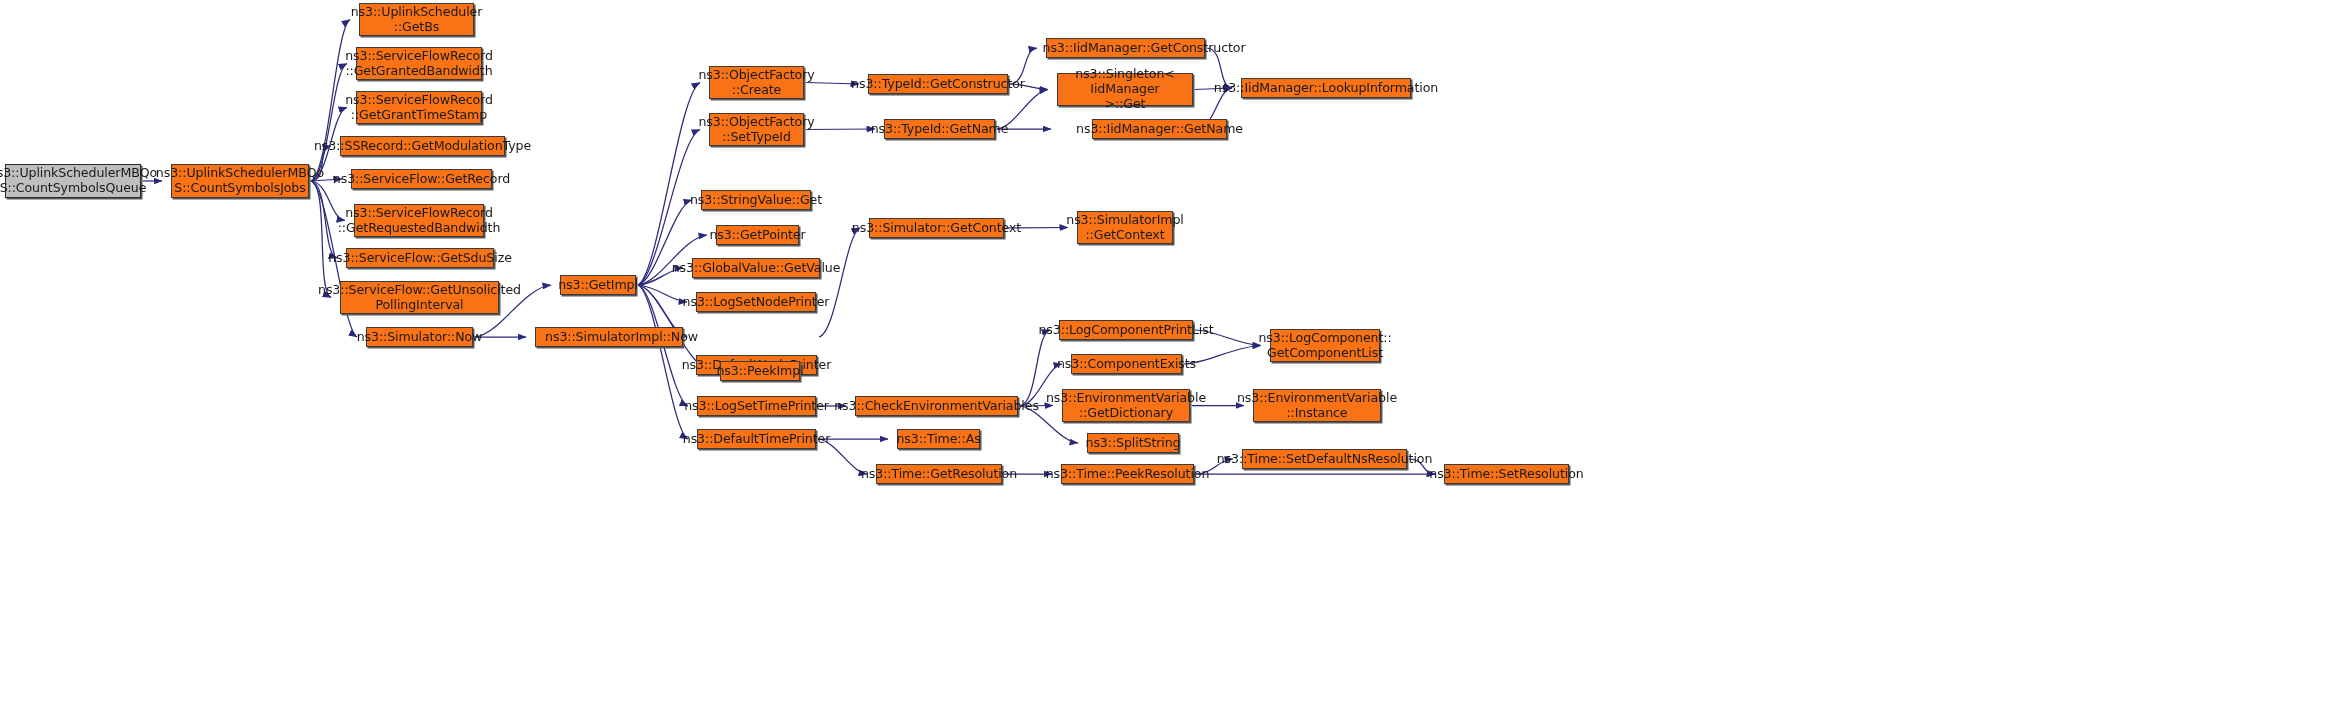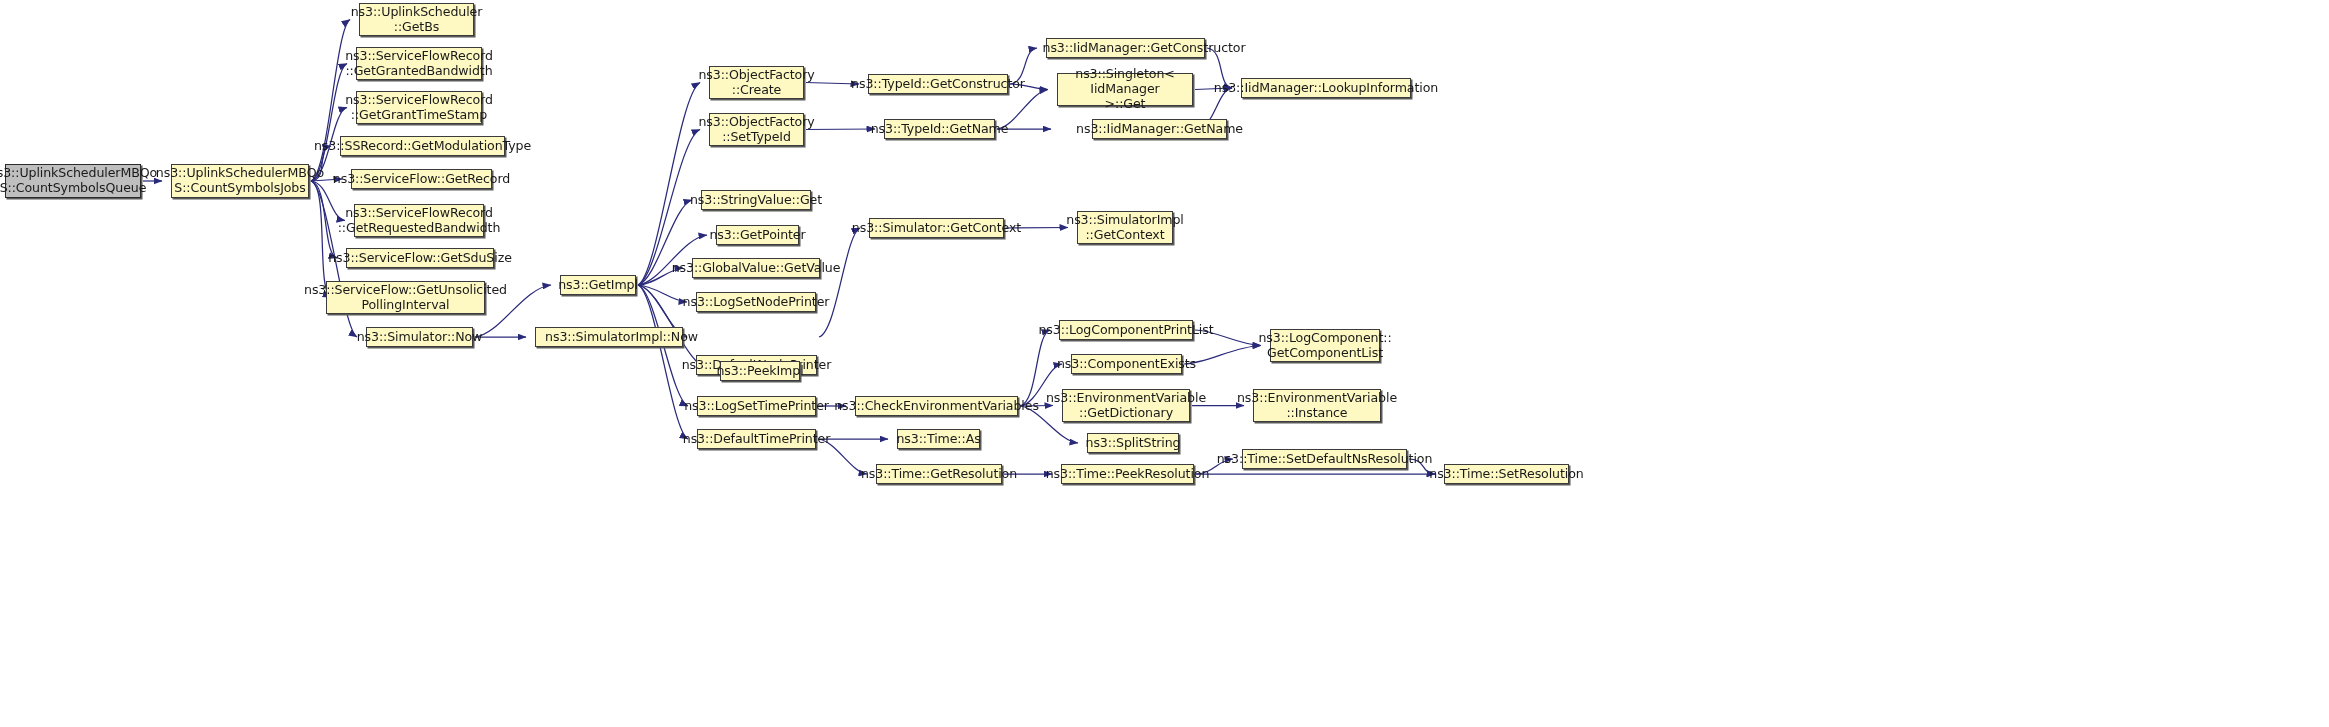--- a/index.html
+++ b/index.html
@@ -20,21 +20,21 @@
     left: 0;
     top: 0;
     width: 2329px;
     height: 727px;
     pointer-events: none;
   }
   .node {
     position: absolute;
     box-sizing: border-box;
     border: 1px solid #3b3b3b;
-    background: #fef9c3;
+    background: #f97316;
     color: #1a1a1a;
     display: flex;
     align-items: center;
     justify-content: center;
     text-align: center;
     line-height: 1.18;
     font-size: 12.6px;
     letter-spacing: -0.1px;
     white-space: pre-line;
     box-shadow: 1.5px 1.5px 0 0 #5a5a5a;
@@ -115,21 +115,21 @@
 ::GetBs</span></div>
       <div class="node" style="left: 356px; top: 47px; width: 126px; height: 33px;"><span class="lbl">ns3::ServiceFlowRecord
 ::GetGrantedBandwidth</span></div>
       <div class="node" style="left: 356px; top: 91px; width: 126px; height: 33px;"><span class="lbl">ns3::ServiceFlowRecord
 ::GetGrantTimeStamp</span></div>
       <div class="node" style="left: 340px; top: 136px; width: 165px; height: 20px;"><span class="lbl">ns3::SSRecord::GetModulationType</span></div>
       <div class="node" style="left: 351px; top: 169px; width: 141px; height: 20px;"><span class="lbl">ns3::ServiceFlow::GetRecord</span></div>
       <div class="node" style="left: 354px; top: 204px; width: 130px; height: 33px;"><span class="lbl">ns3::ServiceFlowRecord
 ::GetRequestedBandwidth</span></div>
       <div class="node" style="left: 346px; top: 248px; width: 148px; height: 20px;"><span class="lbl">ns3::ServiceFlow::GetSduSize</span></div>
-      <div class="node" style="left: 326px; top: 281px; width: 159px; height: 33px; justify-content: center;"><span class="lbl">ns3::ServiceFlow::GetUnsolicited
+      <div class="node" style="left: 340px; top: 281px; width: 159px; height: 33px; justify-content: center;"><span class="lbl">ns3::ServiceFlow::GetUnsolicited
 PollingInterval</span></div>
       <div class="node" style="left: 366px; top: 327px; width: 107px; height: 20px;"><span class="lbl">ns3::Simulator::Now</span></div>
       <div class="node" style="left: 535px; top: 327px; width: 148px; height: 20px; padding-left: 28px;"><span class="lbl">ns3::SimulatorImpl::Now</span></div>
       <div class="node" style="left: 560px; top: 275px; width: 76px; height: 20px;"><span class="lbl">ns3::GetImpl</span></div>
       <div class="node" style="left: 709px; top: 66px; width: 95px; height: 33px;"><span class="lbl">ns3::ObjectFactory
 ::Create</span></div>
       <div class="node" style="left: 709px; top: 113px; width: 95px; height: 33px;"><span class="lbl">ns3::ObjectFactory
 ::SetTypeId</span></div>
       <div class="node" style="left: 701px; top: 190px; width: 110px; height: 20px;"><span class="lbl">ns3::StringValue::Get</span></div>
       <div class="node" style="left: 716px; top: 225px; width: 83px; height: 20px;"><span class="lbl">ns3::GetPointer</span></div>

